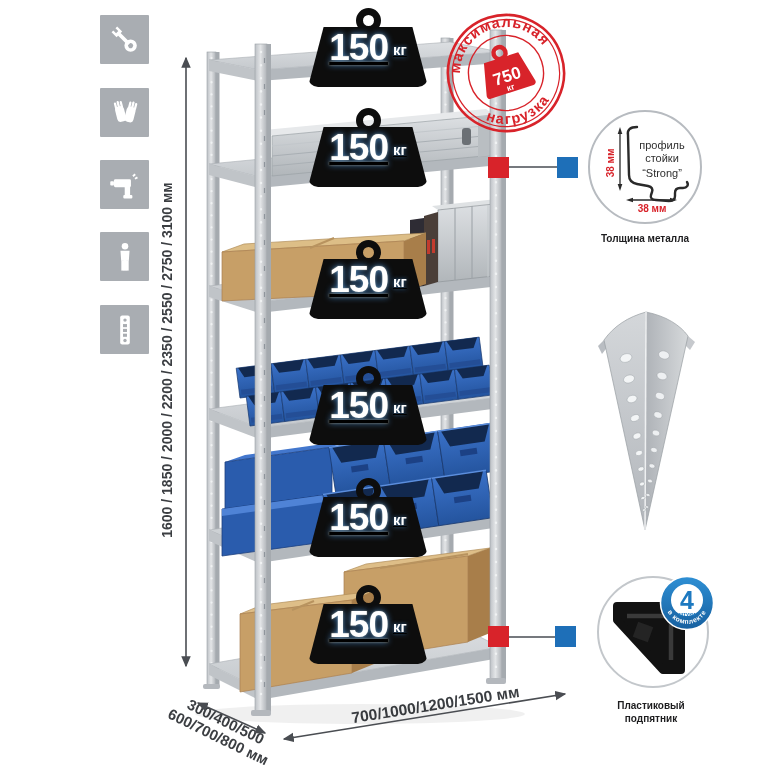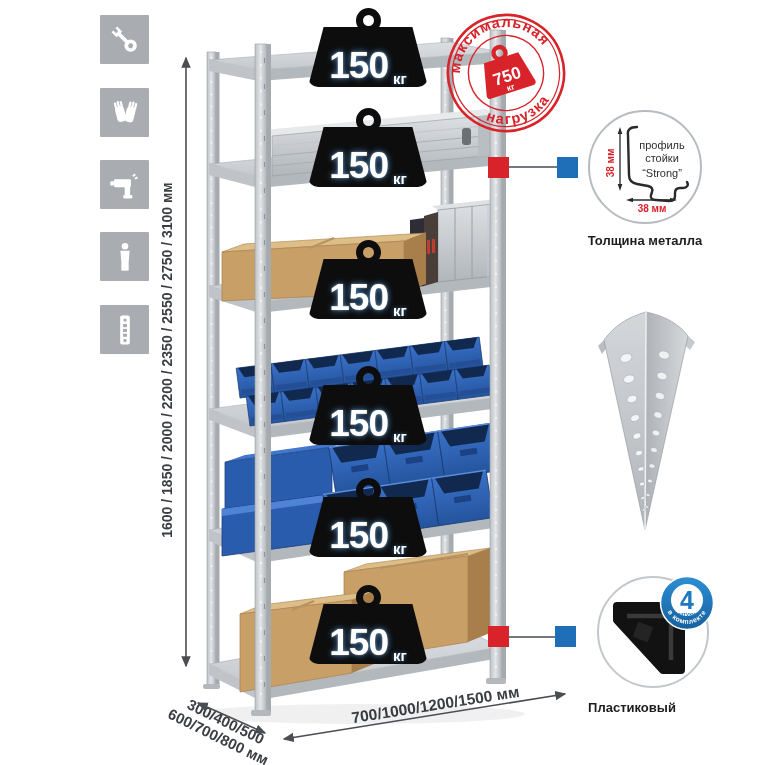--- a/index.html
+++ b/index.html
@@ -17,36 +17,36 @@
   #dim-height{left:-143px;top:352px;width:620px;font-size:14px;transform:rotate(-90deg);}
   #dim-depth{left:148px;top:712px;width:148px;font-size:15px;line-height:1.15;transform:rotate(26deg);}
   #dim-width{left:288px;top:696px;width:295px;font-size:15.5px;transform:rotate(-9deg);}
   #dim-depth span{display:block;}
 
   
   .wbadge{position:absolute;left:308px;width:120px;z-index:5;}
   .wbadge .ring{width:11px;height:11px;border:7px solid #0d0d0d;border-radius:50%;margin:0 auto;}
   .wbadge .body{margin-top:-6px;height:60px;background:#0d0d0d;border-radius:10px;
       clip-path:polygon(13% 0,87% 0,100% 100%,0 100%);
-      display:flex;align-items:flex-end;justify-content:center;}
+      display:flex;align-items:flex-start;justify-content:center;text-decoration:underline;}
   .wbadge .v{color:#fff;font-weight:bold;font-size:37px;letter-spacing:-1px;
       text-shadow:0 0 6px rgba(80,160,240,.85),0 0 2px rgba(255,200,120,.6);}
   .wbadge .u{color:#fff;font-weight:bold;font-size:15px;margin:14px 0 0 5px;
       text-shadow:0 0 4px rgba(80,160,240,.7);}
 
   
   .conn-line{position:absolute;height:2px;background:#75797e;z-index:4;}
   .conn-sq{position:absolute;width:21px;height:21px;z-index:4;}
   .conn-red{background:#d8232a;}
   .conn-blue{background:#1e6fb8;}
 
   
-  .caption{position:absolute;color:#1d1d1f;font-weight:bold;font-size:13px;line-height:1.28;text-align:center;}
+  .caption{position:absolute;color:#1d1d1f;font-weight:bold;font-size:10px;line-height:1.28;text-align:center;}
   #caption-profile{left:571px;top:233px;width:148px;}
-  #caption-foot{left:562px;top:700px;width:140px;}
+  #caption-foot{left:581px;top:700px;width:140px;}
   .caption span{display:block;}
 
   svg{display:block;}
 </style>
 </head>
 <body>
 
 <div id="canvas">
 
   <svg class="abs" style="left:0;top:0;z-index:1" width="765" height="765" viewBox="0 0 765 765">
@@ -435,15 +435,16 @@
     <circle cx="29" cy="29" r="26.5" fill="url(#bluB)" stroke="#fff" stroke-width="1.5"></circle>
     <circle cx="29" cy="26" r="16" fill="#fff"></circle>
     <text x="29" y="35" text-anchor="middle" font-family="Liberation Sans,sans-serif" font-size="25" font-weight="bold" fill="#1d79c0">4</text>
     <text x="29" y="41.5" text-anchor="middle" font-family="Liberation Sans,sans-serif" font-size="5.5" font-weight="bold" fill="#1d79c0">штуки</text>
     <text font-family="Liberation Sans,sans-serif" font-size="6.8" font-weight="bold" fill="#fff" letter-spacing="0.6">
       <textPath href="#bArc" startOffset="50%" text-anchor="middle">в комплекте</textPath>
     </text>
   </svg>
   <div class="caption" id="caption-foot">
     <span>Пластиковый</span>
+    <span>подпятник</span>
   </div>
 
 </div>
 
 </body></html>

